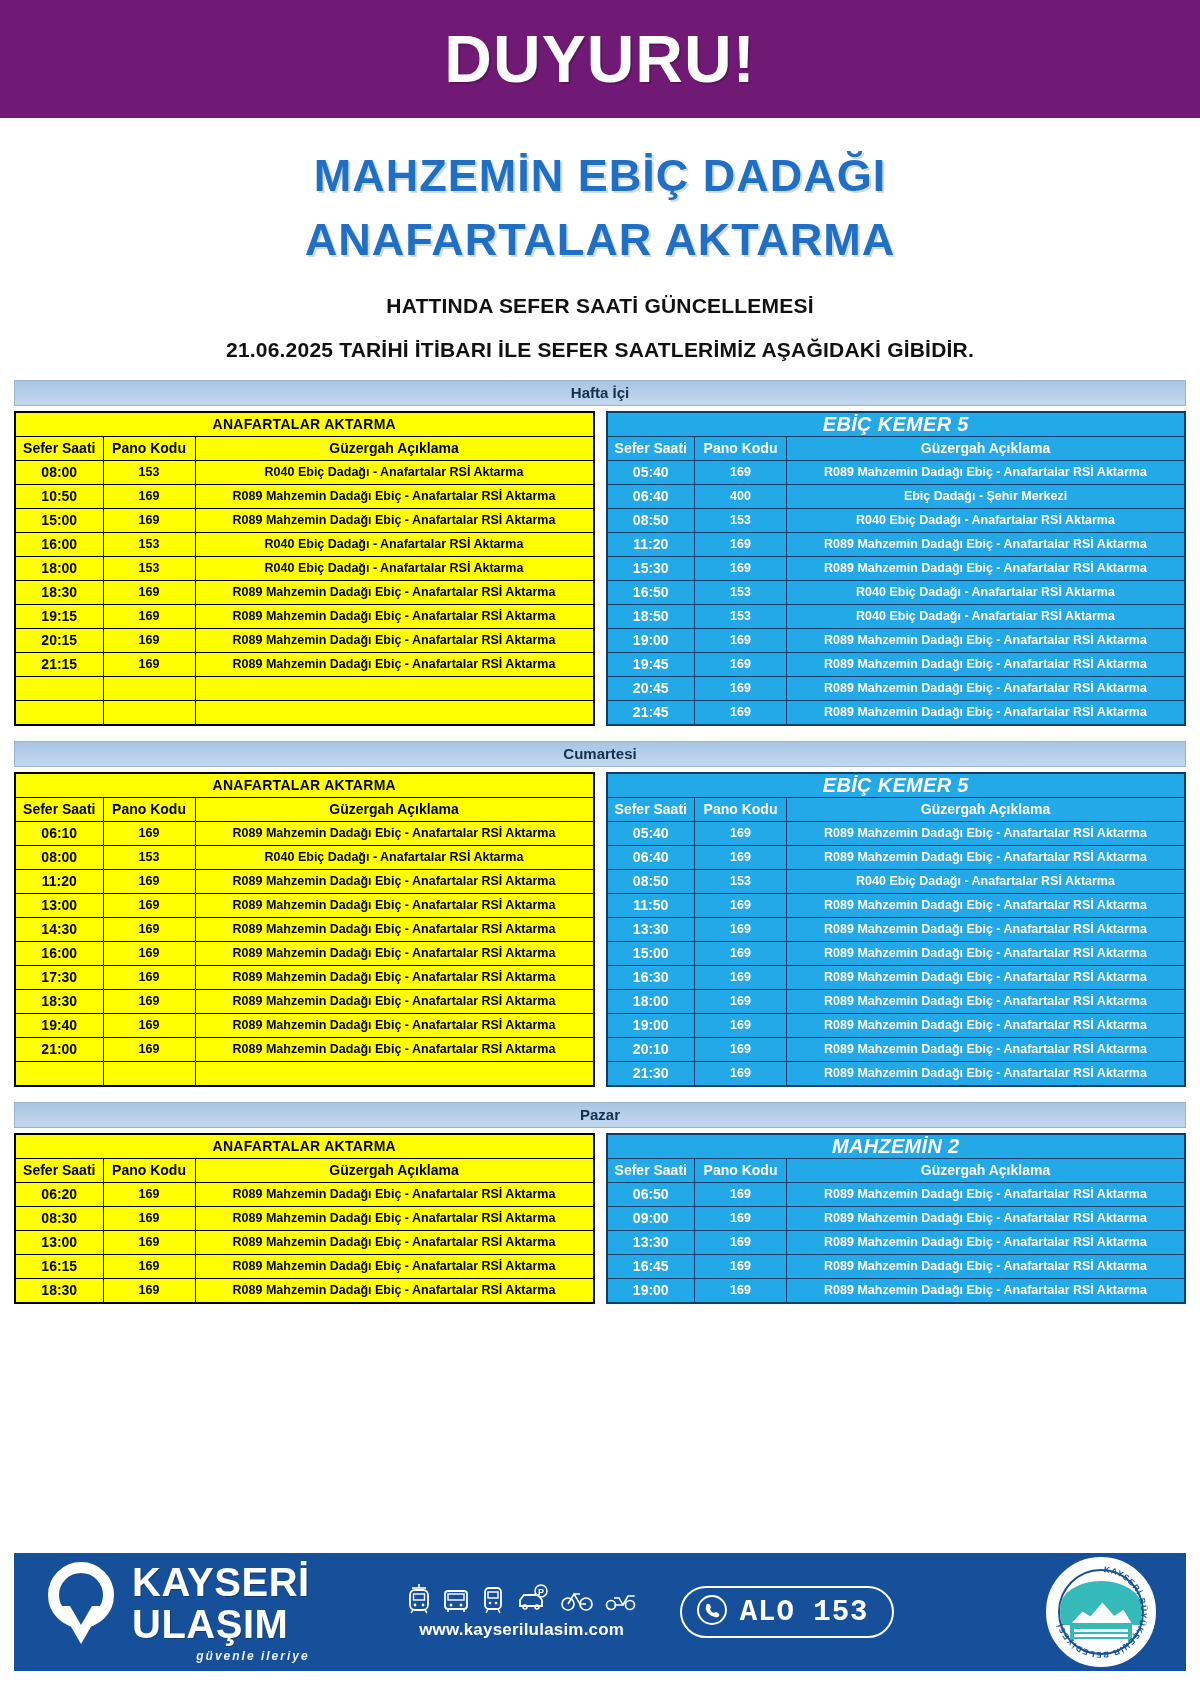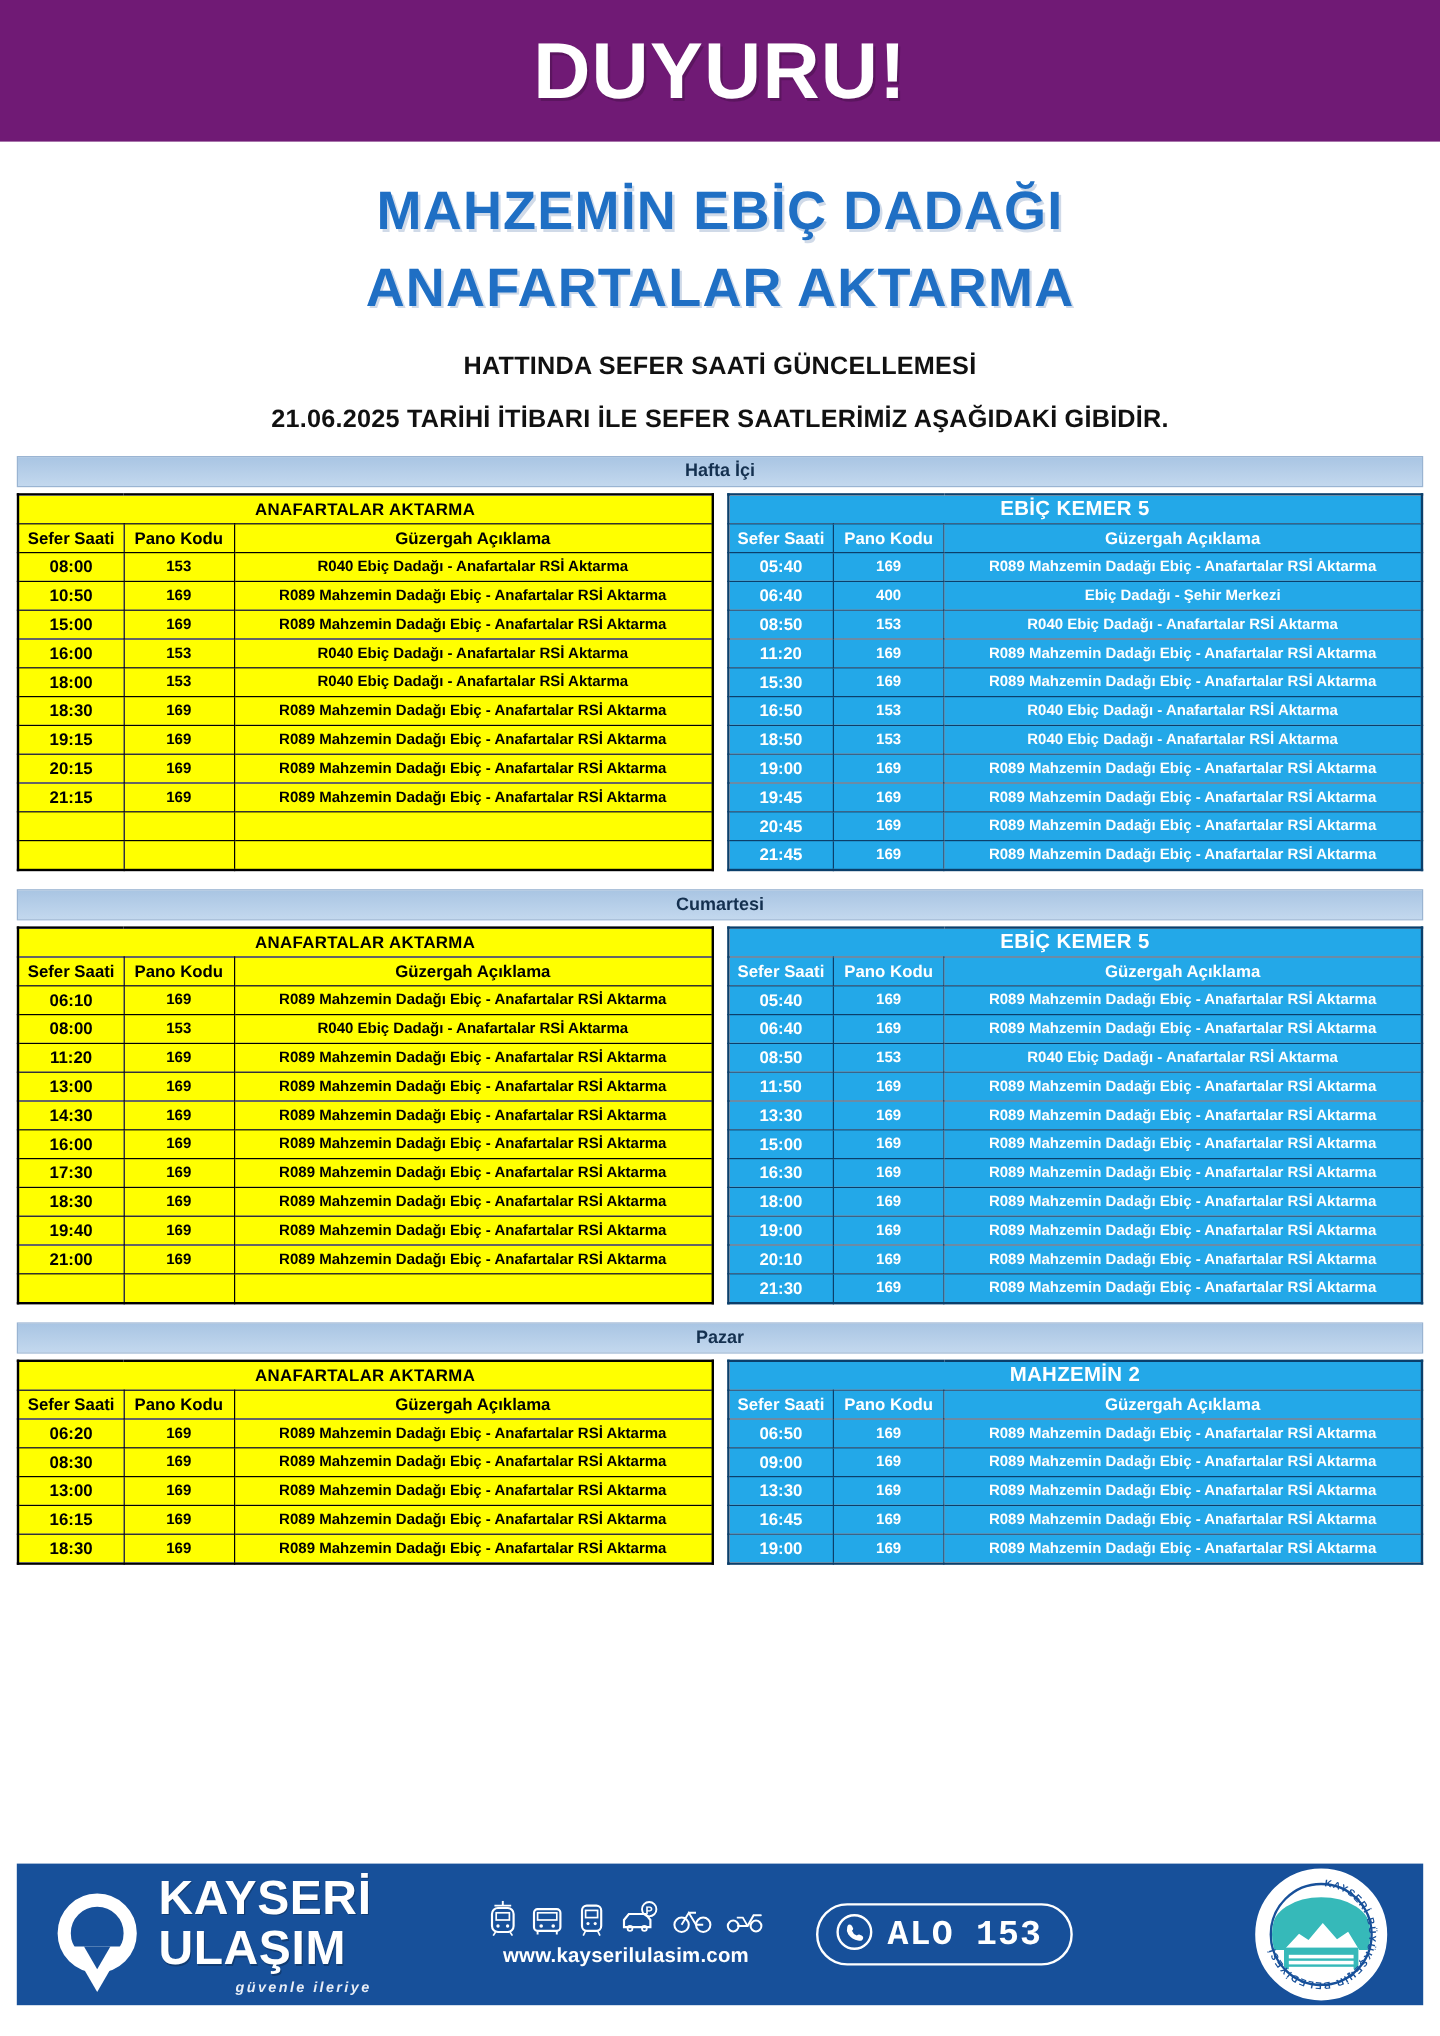--- a/index.html
+++ b/index.html
@@ -109,42 +109,42 @@
   .yellow .col-head  { font-size: 14px; }
   .yellow .cell-time { font-size: 14px; }
   .yellow .cell-code { font-size: 12.5px; }
   .yellow .cell-desc { font-size: 12.5px; }
   .yellow .empty-row td { height: 23px; }
 
   
   .blue table.sched td, .blue table.sched th { background: #23a8e8; color: #ffffff; }
   .blue table.sched td, .blue table.sched th { border-color: #0b3f6b; }
   .blue table.sched { border: 2px solid #0b3f6b; }
-  .blue .grp-title { font-size: 17px; letter-spacing: .3px; }
+  .blue .grp-title { font-size: 20px; letter-spacing: .3px; font-style: italic; }
   .blue .col-head  { font-size: 14px; }
   .blue .cell-time { font-size: 14px; }
   .blue .cell-code { font-size: 12.5px; }
   .blue .cell-desc { font-size: 12.5px; }
 
   
   .footer {
     position: absolute;
     left: 14px;
     right: 14px;
     bottom: 26px;
     height: 118px;
     background: #17509a;
     display: flex;
     align-items: center;
     padding: 0 30px;
     box-sizing: border-box;
   }
   .brand {
     display: flex;
-    align-items: flex-end;
+    align-items: flex-start;
     gap: 14px;
   }
   .pin {
     width: 74px; height: 84px;
     position: relative;
   }
   .pin .ring {
     position: absolute; left: 4px; top: 0;
     width: 66px; height: 66px; border-radius: 50%;
     border: 11px solid #ffffff;

